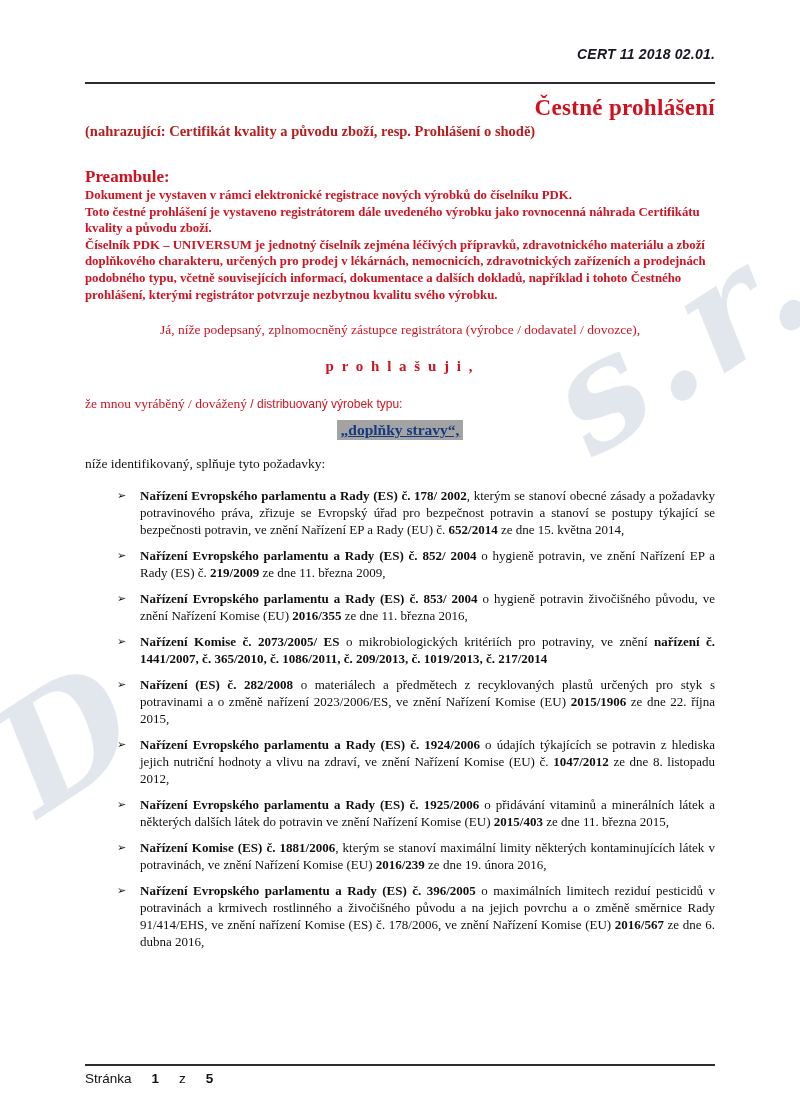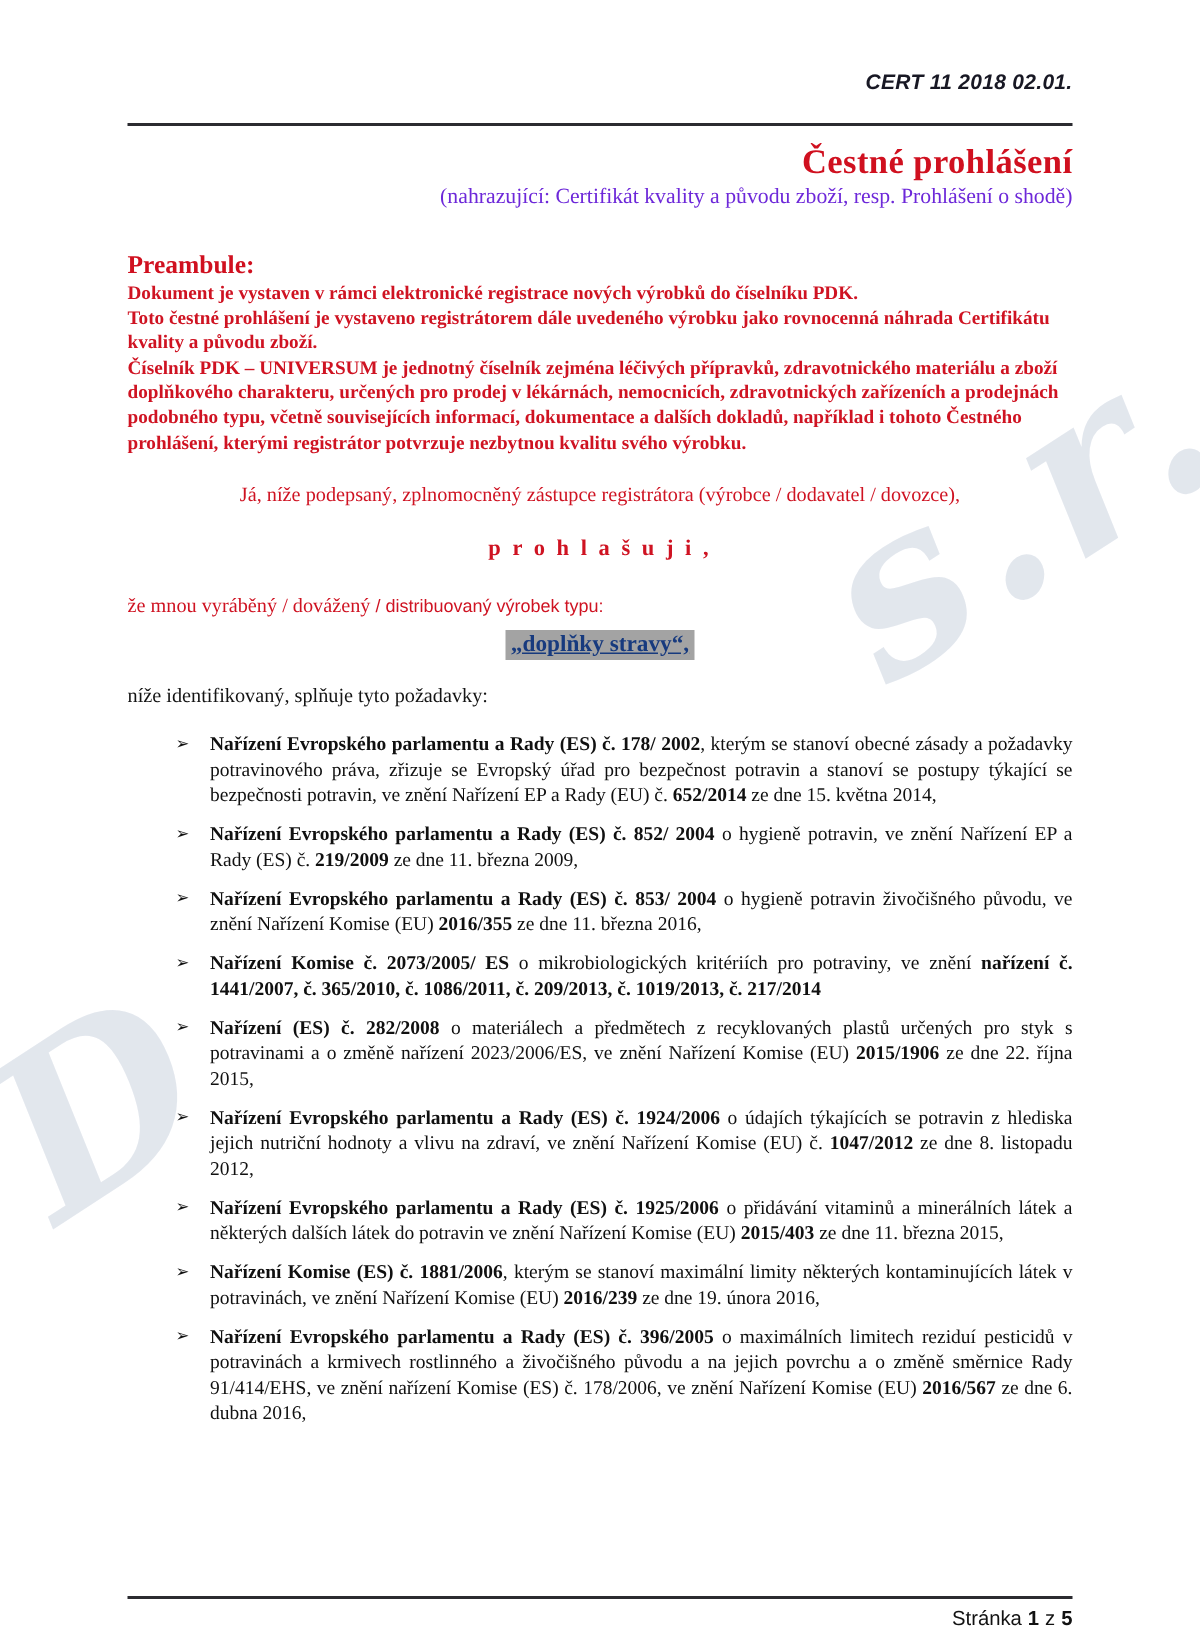--- a/index.html
+++ b/index.html
@@ -31,22 +31,22 @@
     font-size:14px; color:#181824; letter-spacing:.2px;
   }
   .rule { border:none; border-top:2px solid #2b2b30; height:0; }
   .top-rule { margin-top:20px; }
 
   .title {
     margin-top:11px; text-align:right;
     font-size:23px; font-weight:bold; color:#d0101f; letter-spacing:.3px;
   }
   .subtitle {
-    margin-top:2px; text-align:right;
-    font-size:14.5px; font-weight:normal; color:#6d28d9;
+    margin-top:2px; text-align:left;
+    font-size:14.5px; font-weight:bold; color:#b91c1c;
   }
 
   .preamble-heading {
     margin-top:27px;
     font-size:17px; font-weight:bold; color:#d0101f;
   }
   .preamble-body p {
     font-size:12.8px; font-weight:bold; color:#cf1322; line-height:16.6px;
     text-align:left;
   }
@@ -80,21 +80,21 @@
     line-height:17px;
   }
   .req-text {
     font-size:13px; line-height:17px; text-align:justify; color:#101010;
   }
   .req-text b { font-weight:bold; }
 
   
   .footer { position:absolute; left:85px; right:85px; top:1018px; z-index:1; }
   .footer-text {
-    margin-top:5px; display:flex; justify-content:flex-end; gap:4px;
+    margin-top:5px; display:flex; justify-content:flex-start; gap:20px;
     font-family:"Liberation Sans", sans-serif; font-size:13.5px; color:#121212;
   }
   .footer-text b { font-weight:bold; }
 </style>
 </head>
 <body>
 
 <div class="page">
 
   <div class="watermark">

